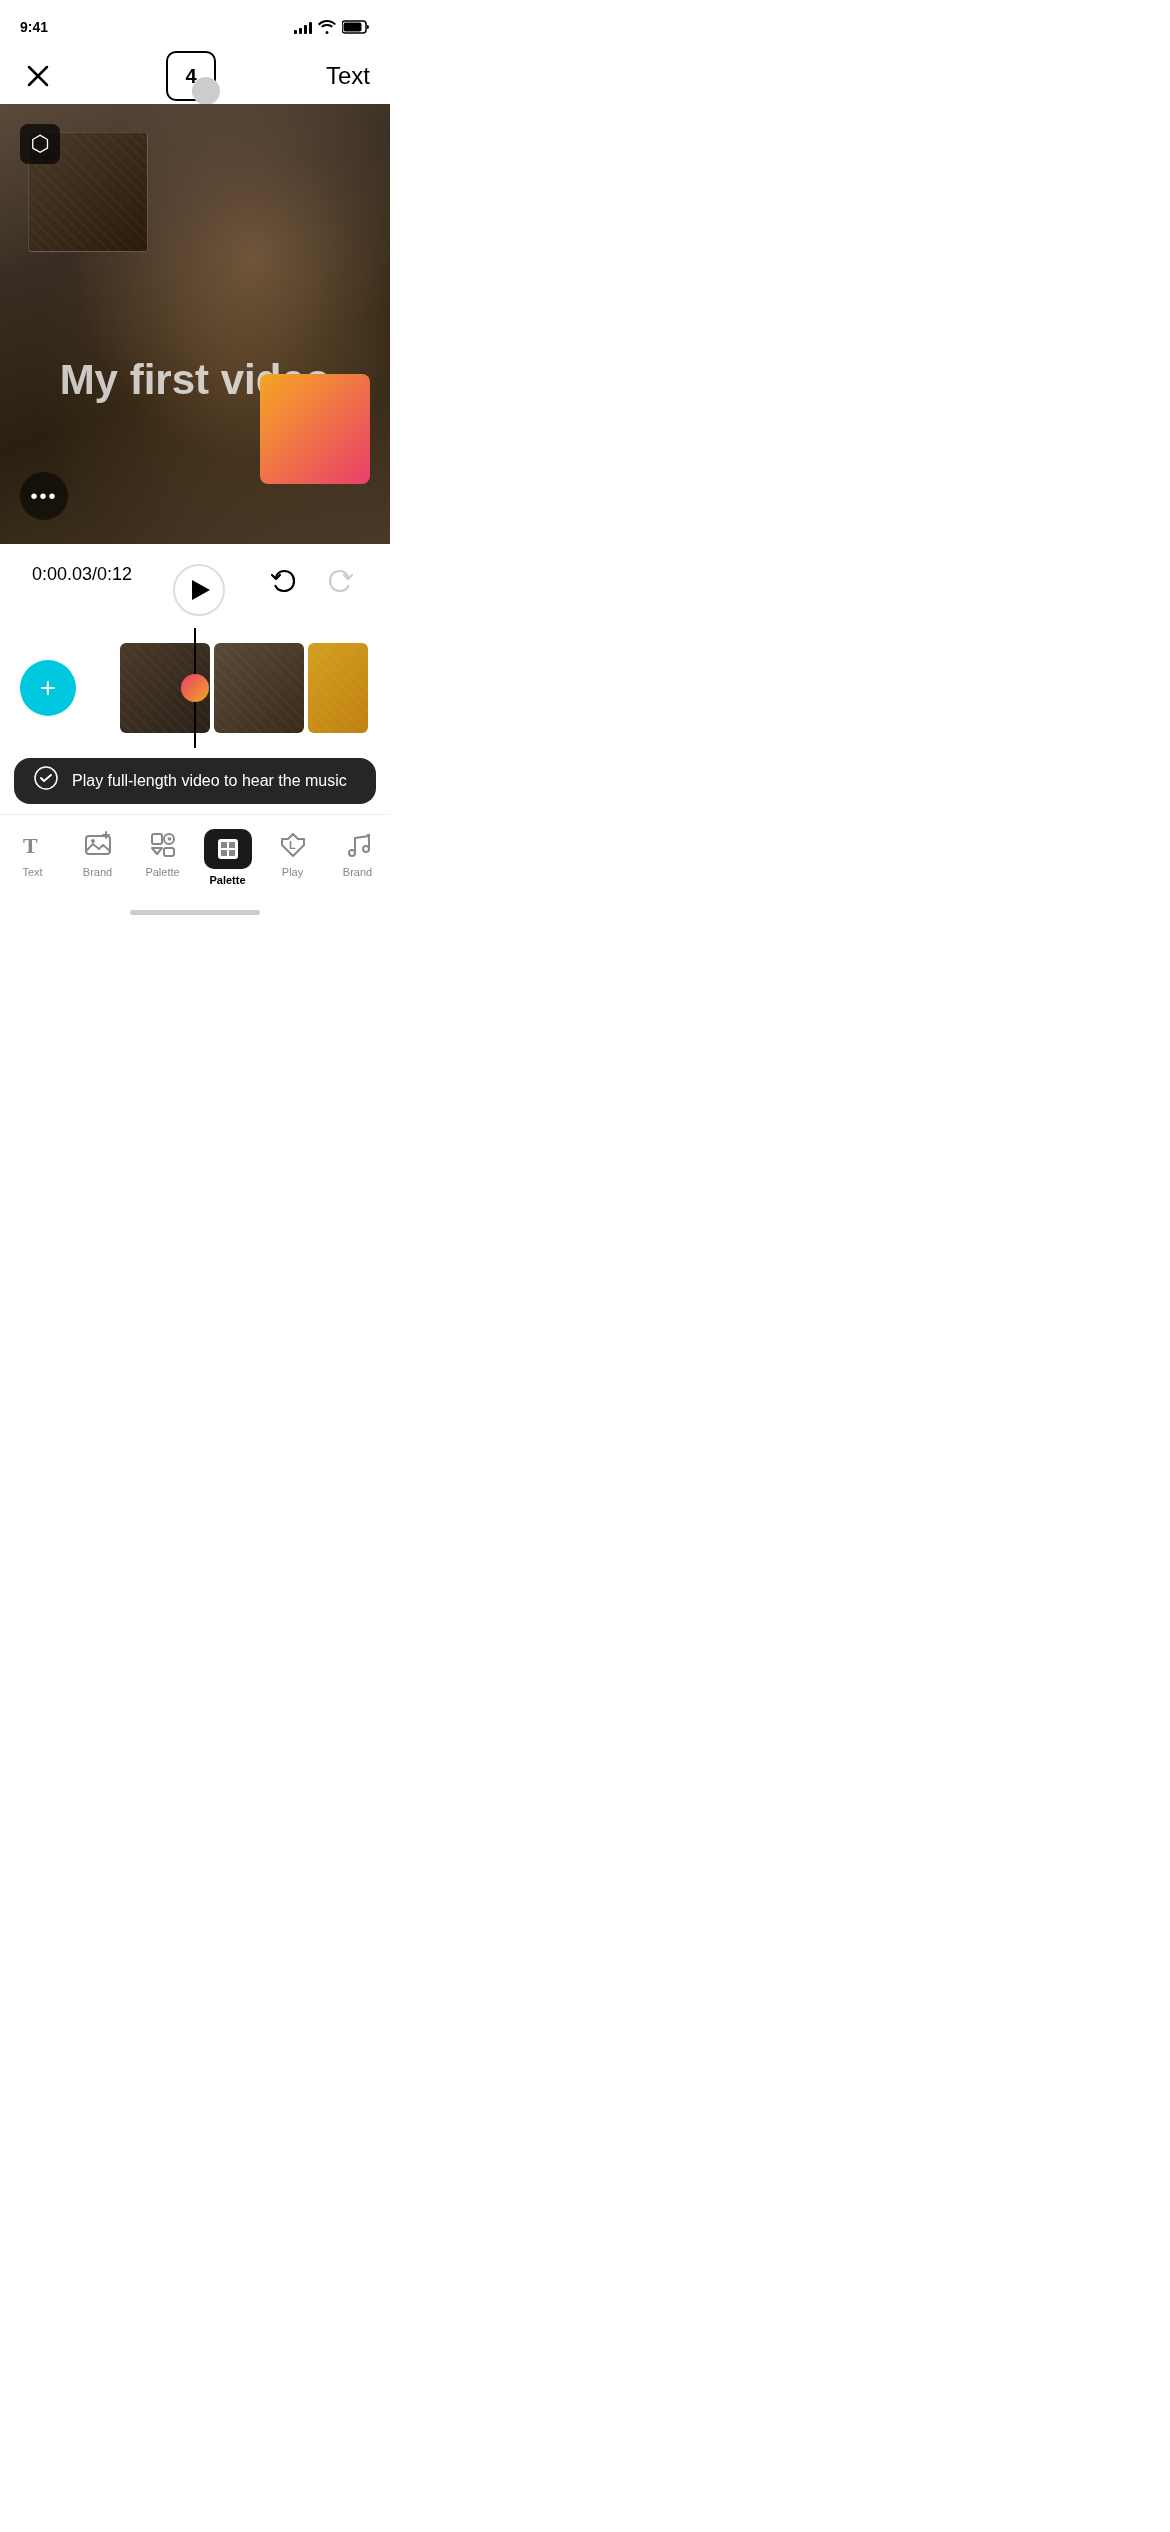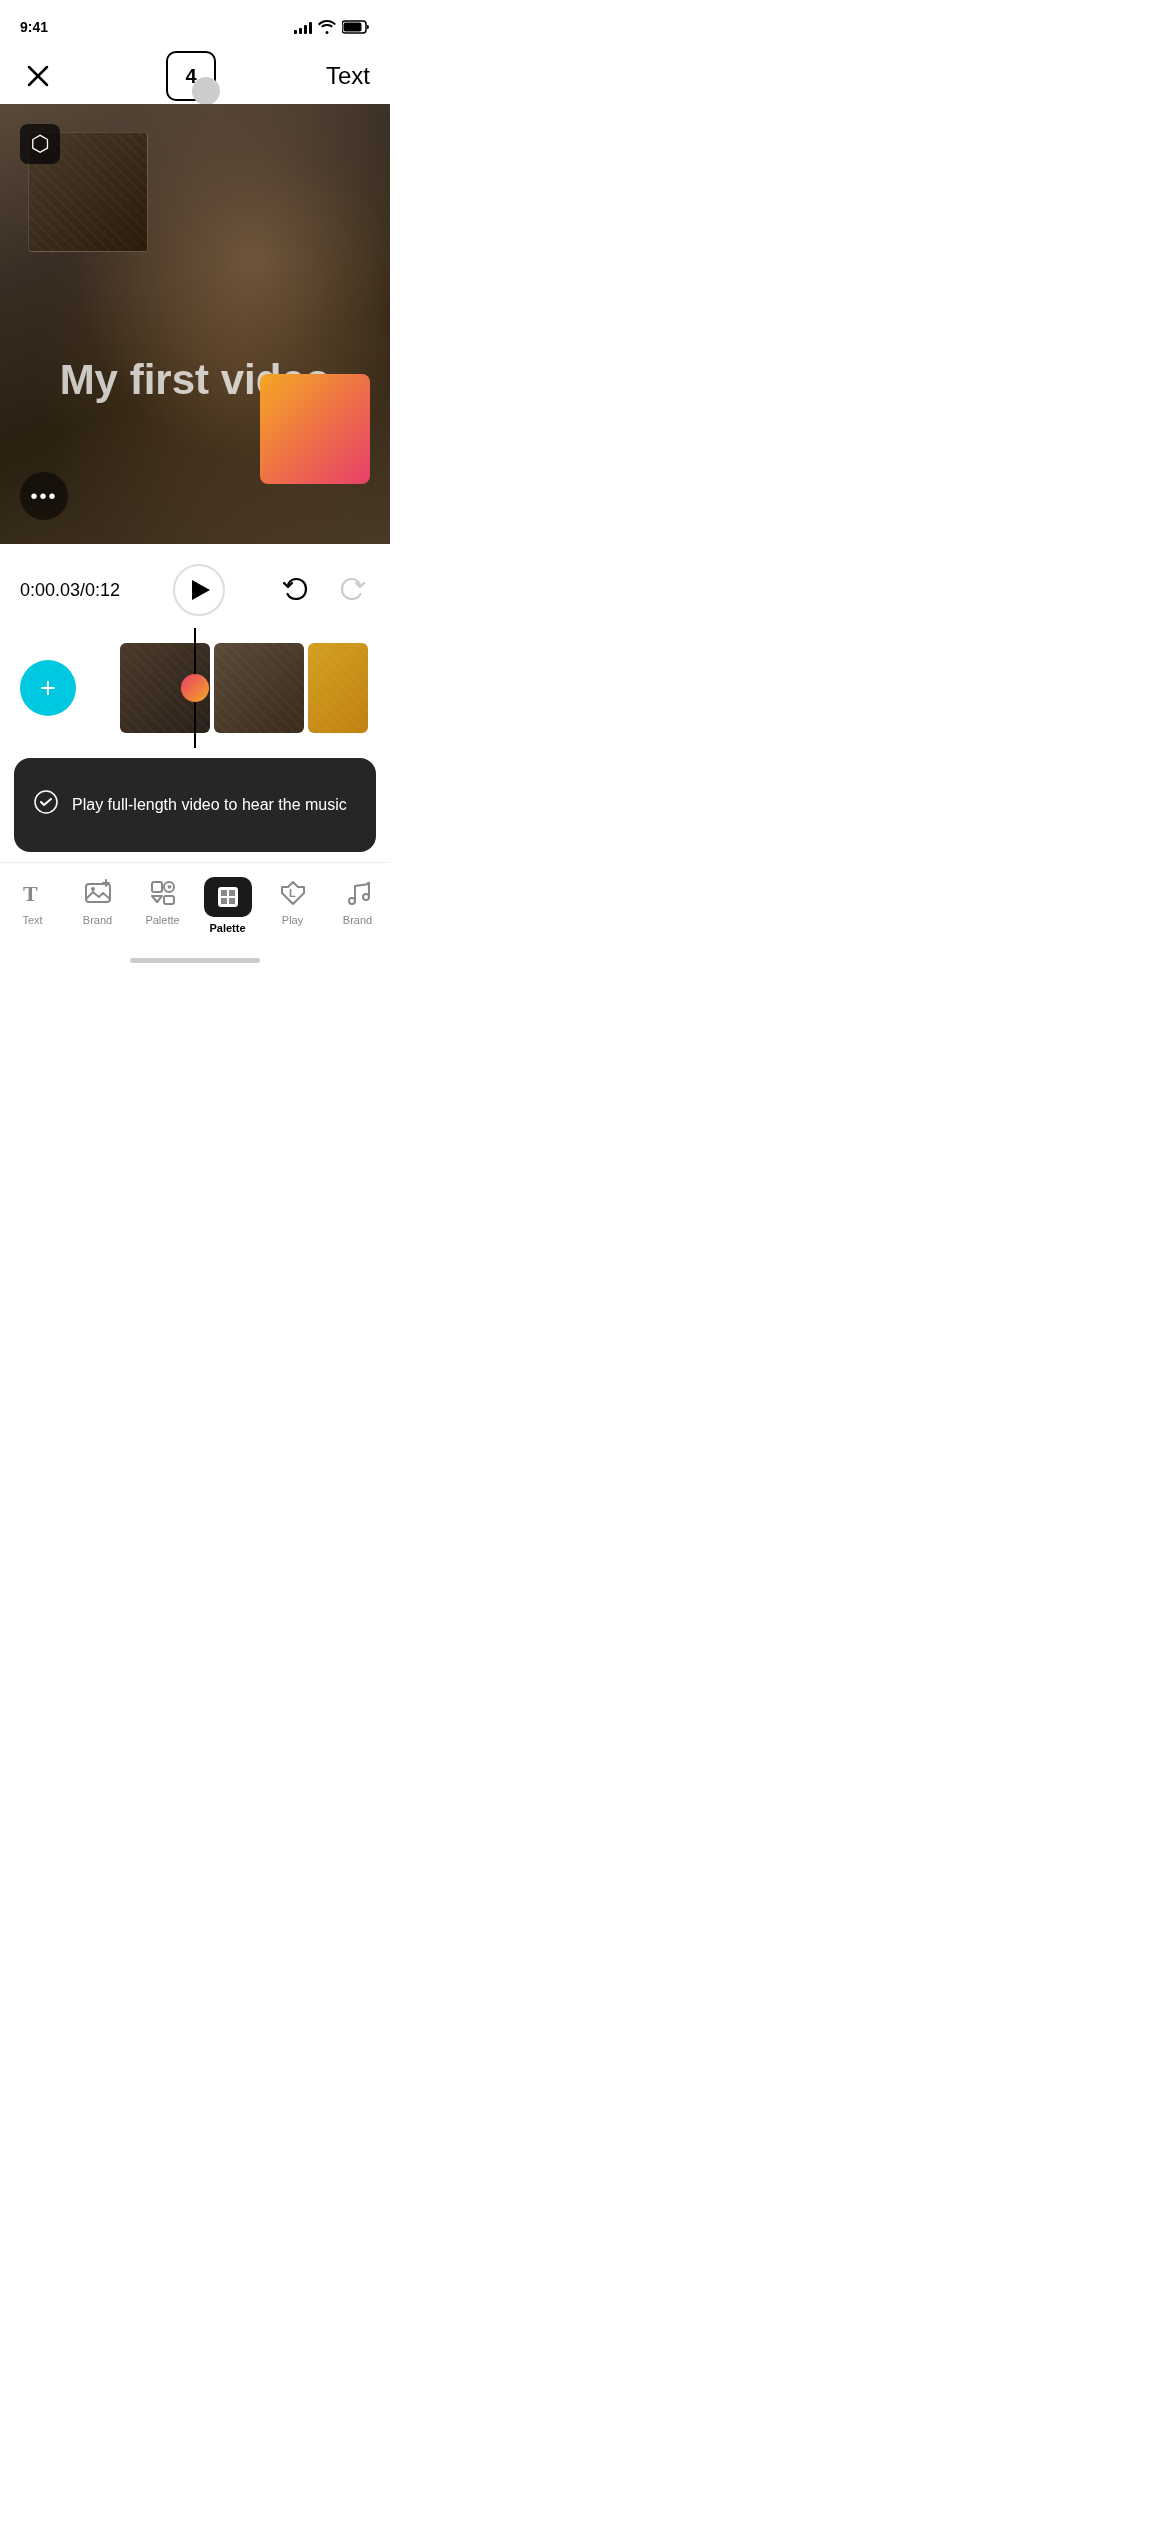--- a/index.html
+++ b/index.html
@@ -174,23 +174,22 @@
       cursor: pointer;
     }
     .more-dots {
       color: #fff;
       font-size: 20px;
       letter-spacing: 2px;
     }
 
     
     .playback-section {
-      padding: 20px 20px 12px;
-      display: flex;
-      align-items: center;
+      padding: 20px 32px 12px;
+      display: flex;
       justify-content: space-between;
     }
     .time-display {
       font-size: 18px;
       font-weight: 400;
       color: #000;
     }
     .play-btn {
       width: 52px;
       height: 52px;
@@ -308,21 +307,21 @@
         transparent 2px,
         transparent 8px
       );
     }
 
     
     .toast {
       margin: 10px 14px;
       background: rgba(20,20,20,0.92);
       border-radius: 16px;
-      padding: 32px 20px;
+      padding: 8px 20px;
       display: flex;
       align-items: center;
       gap: 14px;
     }
     .toast-icon {
       color: #fff;
       font-size: 22px;
       flex-shrink: 0;
     }
     .toast-text {

